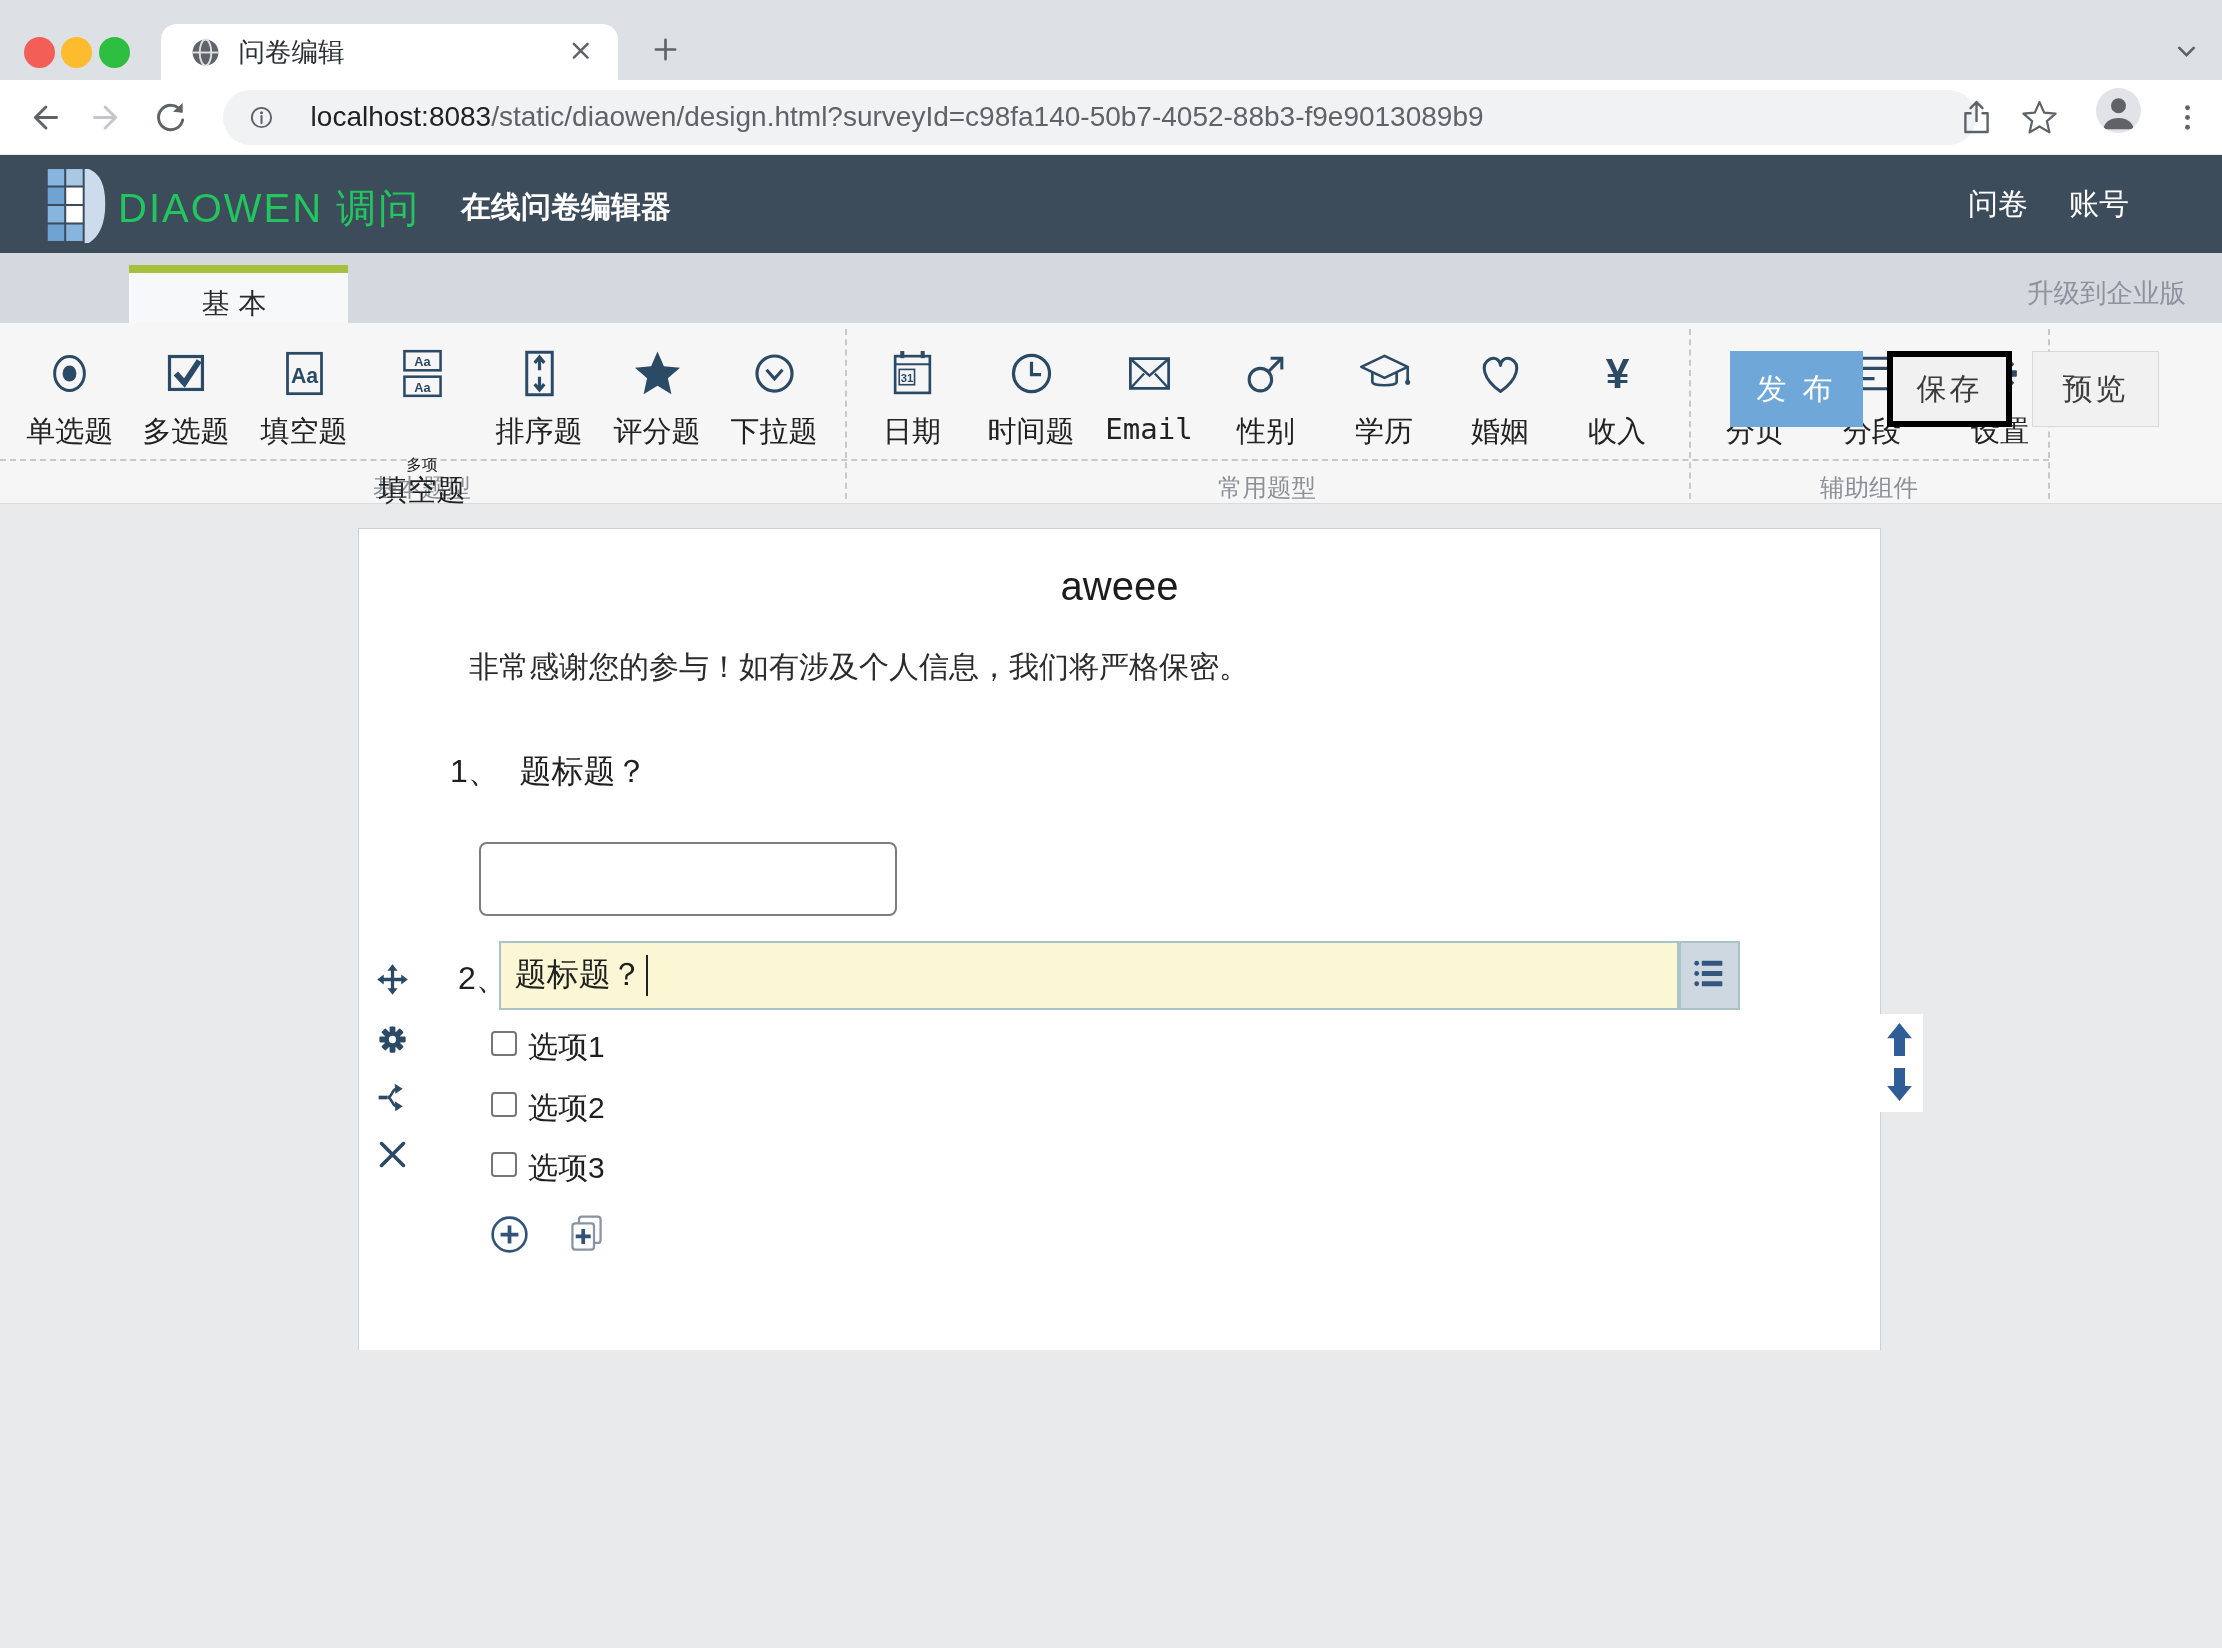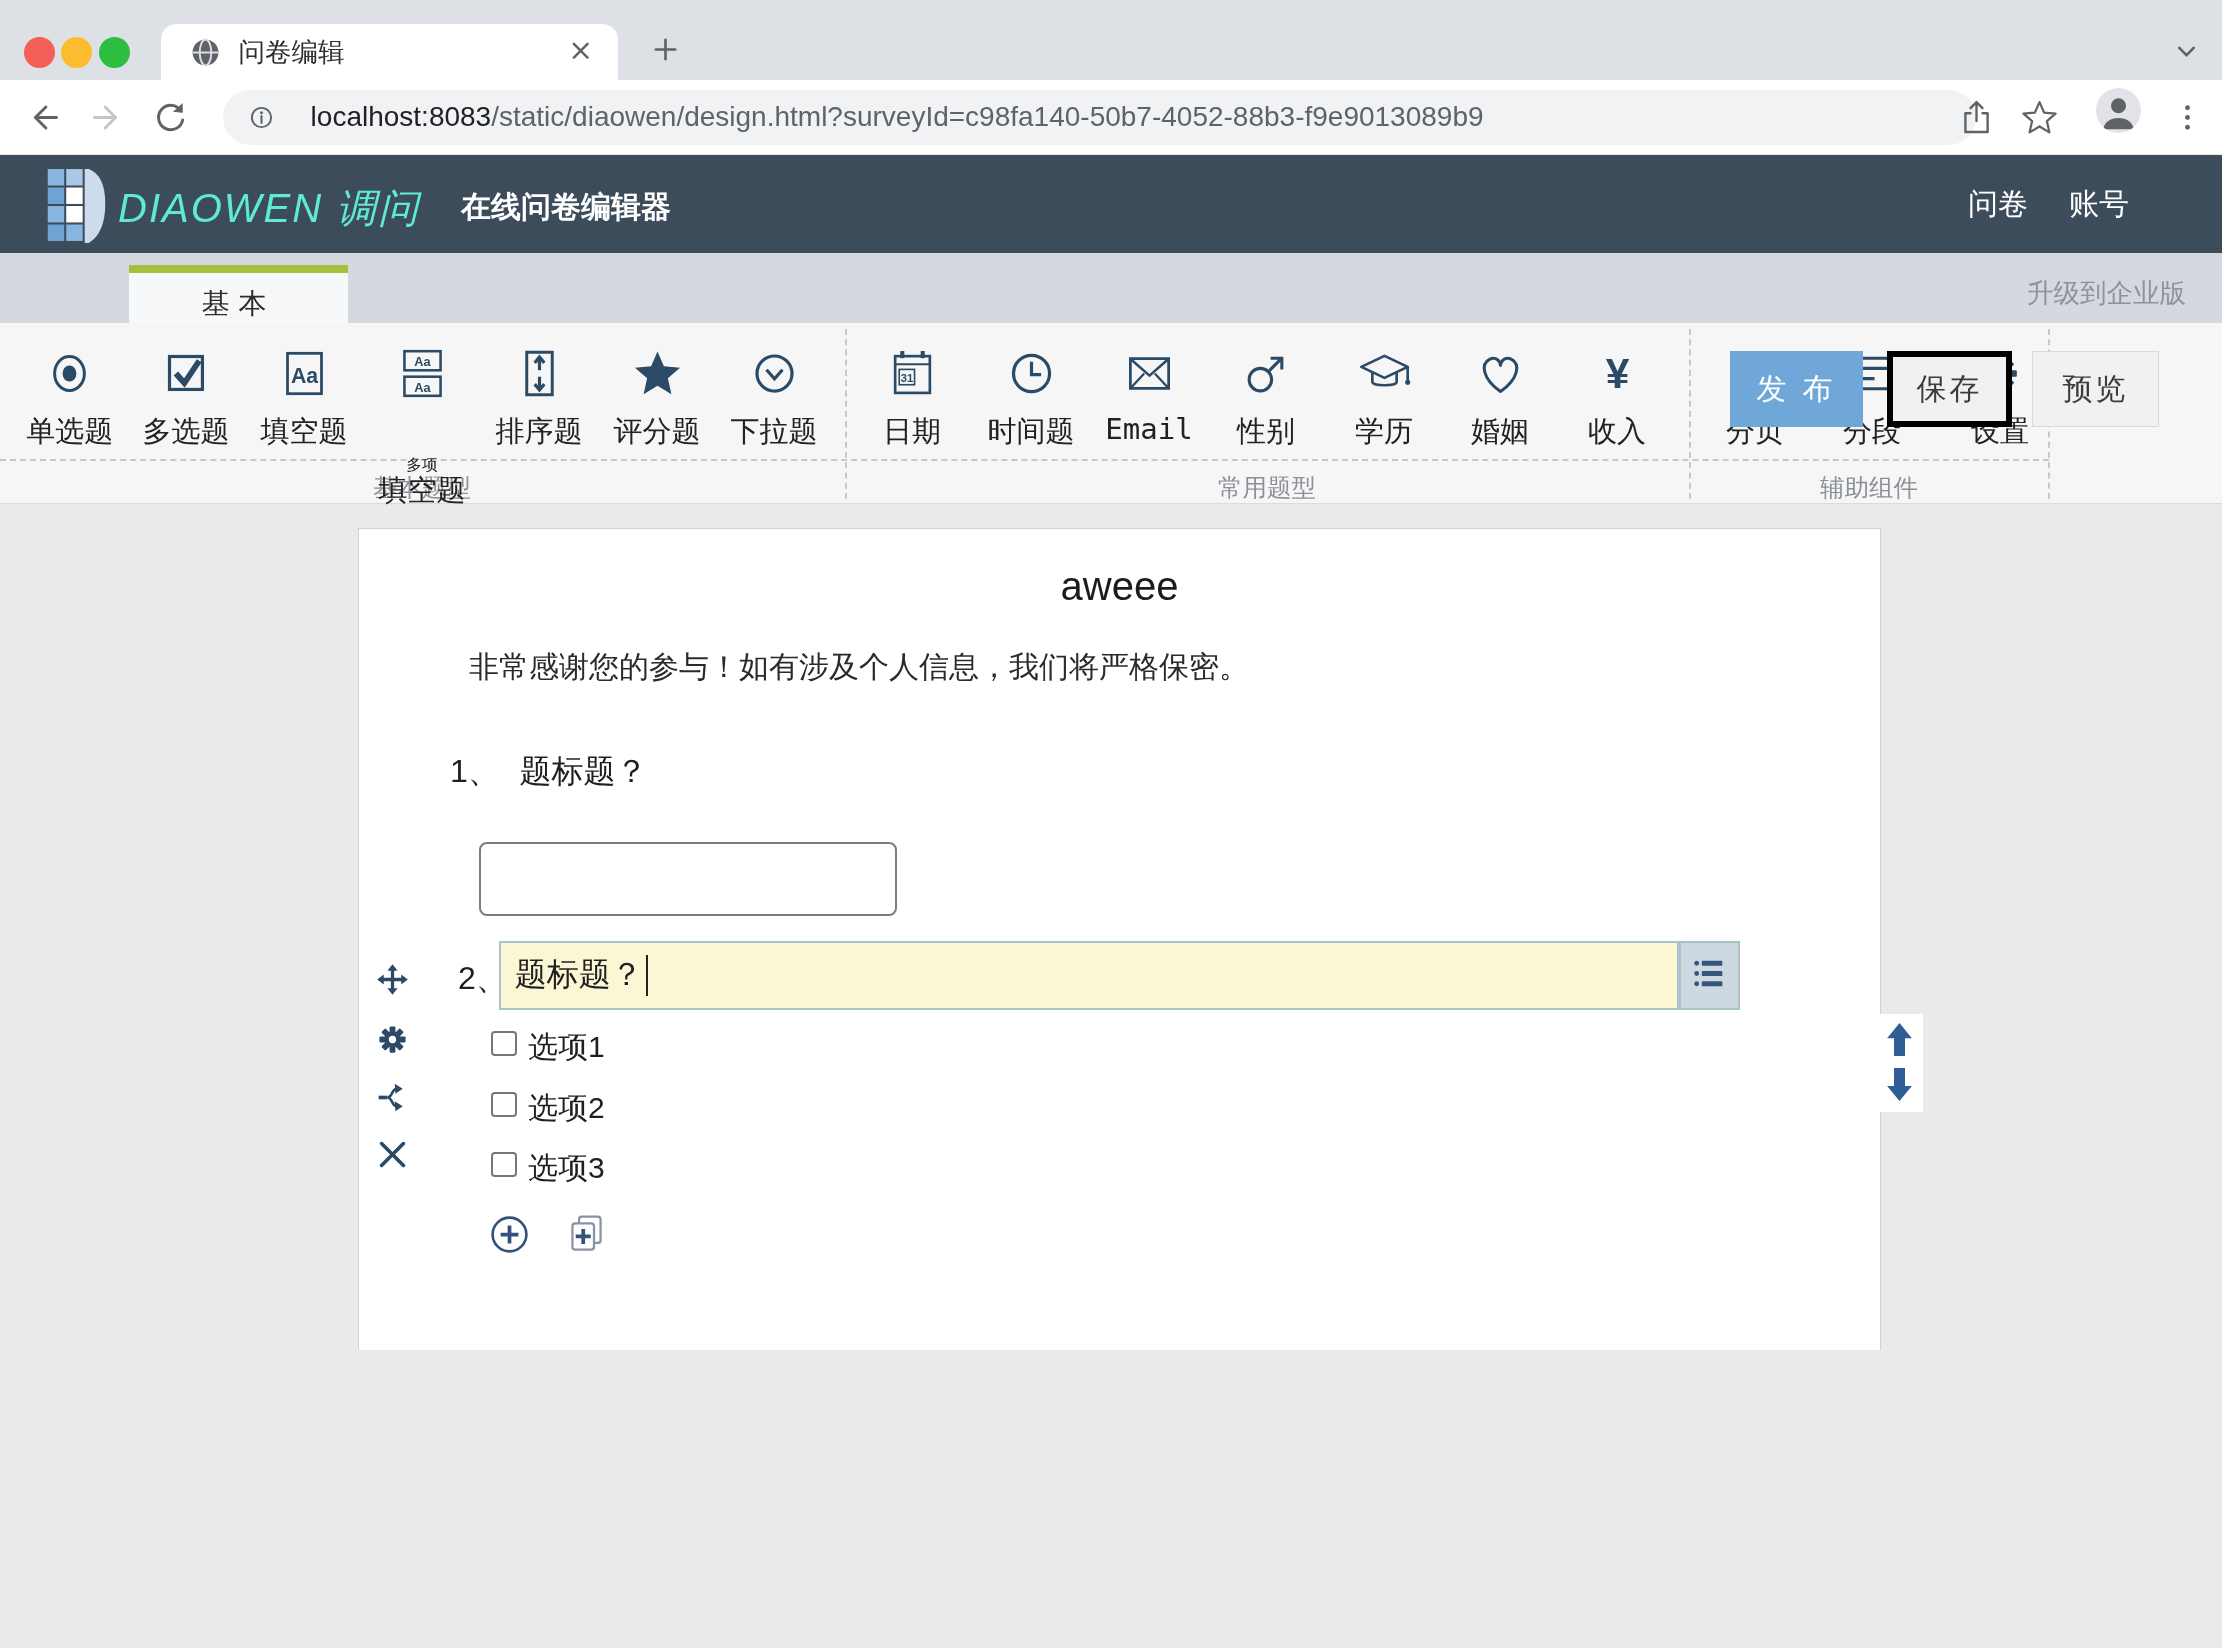--- a/index.html
+++ b/index.html
@@ -21,21 +21,21 @@
   .urlrow { left:0; top:80px; width:2223px; height:74px; background:#ffffff; }
   .navbtn { top:17.6px; }
   .urlpill { left:223px; top:9.8px; width:1753px; height:55px; background:#f0f2f4; border-radius:27.4px;
     display:flex; align-items:center; }
   .url-text { font-size:28px; margin-left:33px; white-space:nowrap; overflow:hidden; }
   .url-host { color:#202124; } .url-path { color:#5f6368; }
   .avatar-wrap { left:2096px; top:7.8px; width:45px; height:45px; border-radius:50%; background:#e1e3e8; overflow:hidden; }
 
   
   .appheader { left:0; top:155px; width:2223px; height:98px; background:#3d4c5b; }
-  .brand { left:118px; top:25.5px; font-size:40px; color:#5eead4; letter-spacing:2px;font-style:italic; }
+  .brand { left:118px; top:25.5px; font-size:40px; color:#22c55e; letter-spacing:2px; }
   .apptitle { left:461px; top:32px; font-size:30px; color:#fff; font-weight:bold; }
   .headnav { right:94px; top:29px; display:flex; gap:41px; }
   .headnav span { color:#fff; font-size:30px; cursor:pointer; }
 
   
   .tabbar { left:0; top:253px; width:2223px; height:71px; background:#d4d8df; }
   .basic-tab { left:129px; top:11.8px; width:219px; height:59px; background:#f7f8f9;
     border-top:8.8px solid #a5c13c; text-align:center; font-size:28px; color:#2b2b2b;
     letter-spacing:8.8px; padding-top:11.8px; }
   .upgrade { right:37px; top:21.6px; color:#8d939d; font-size:26.5px; }

